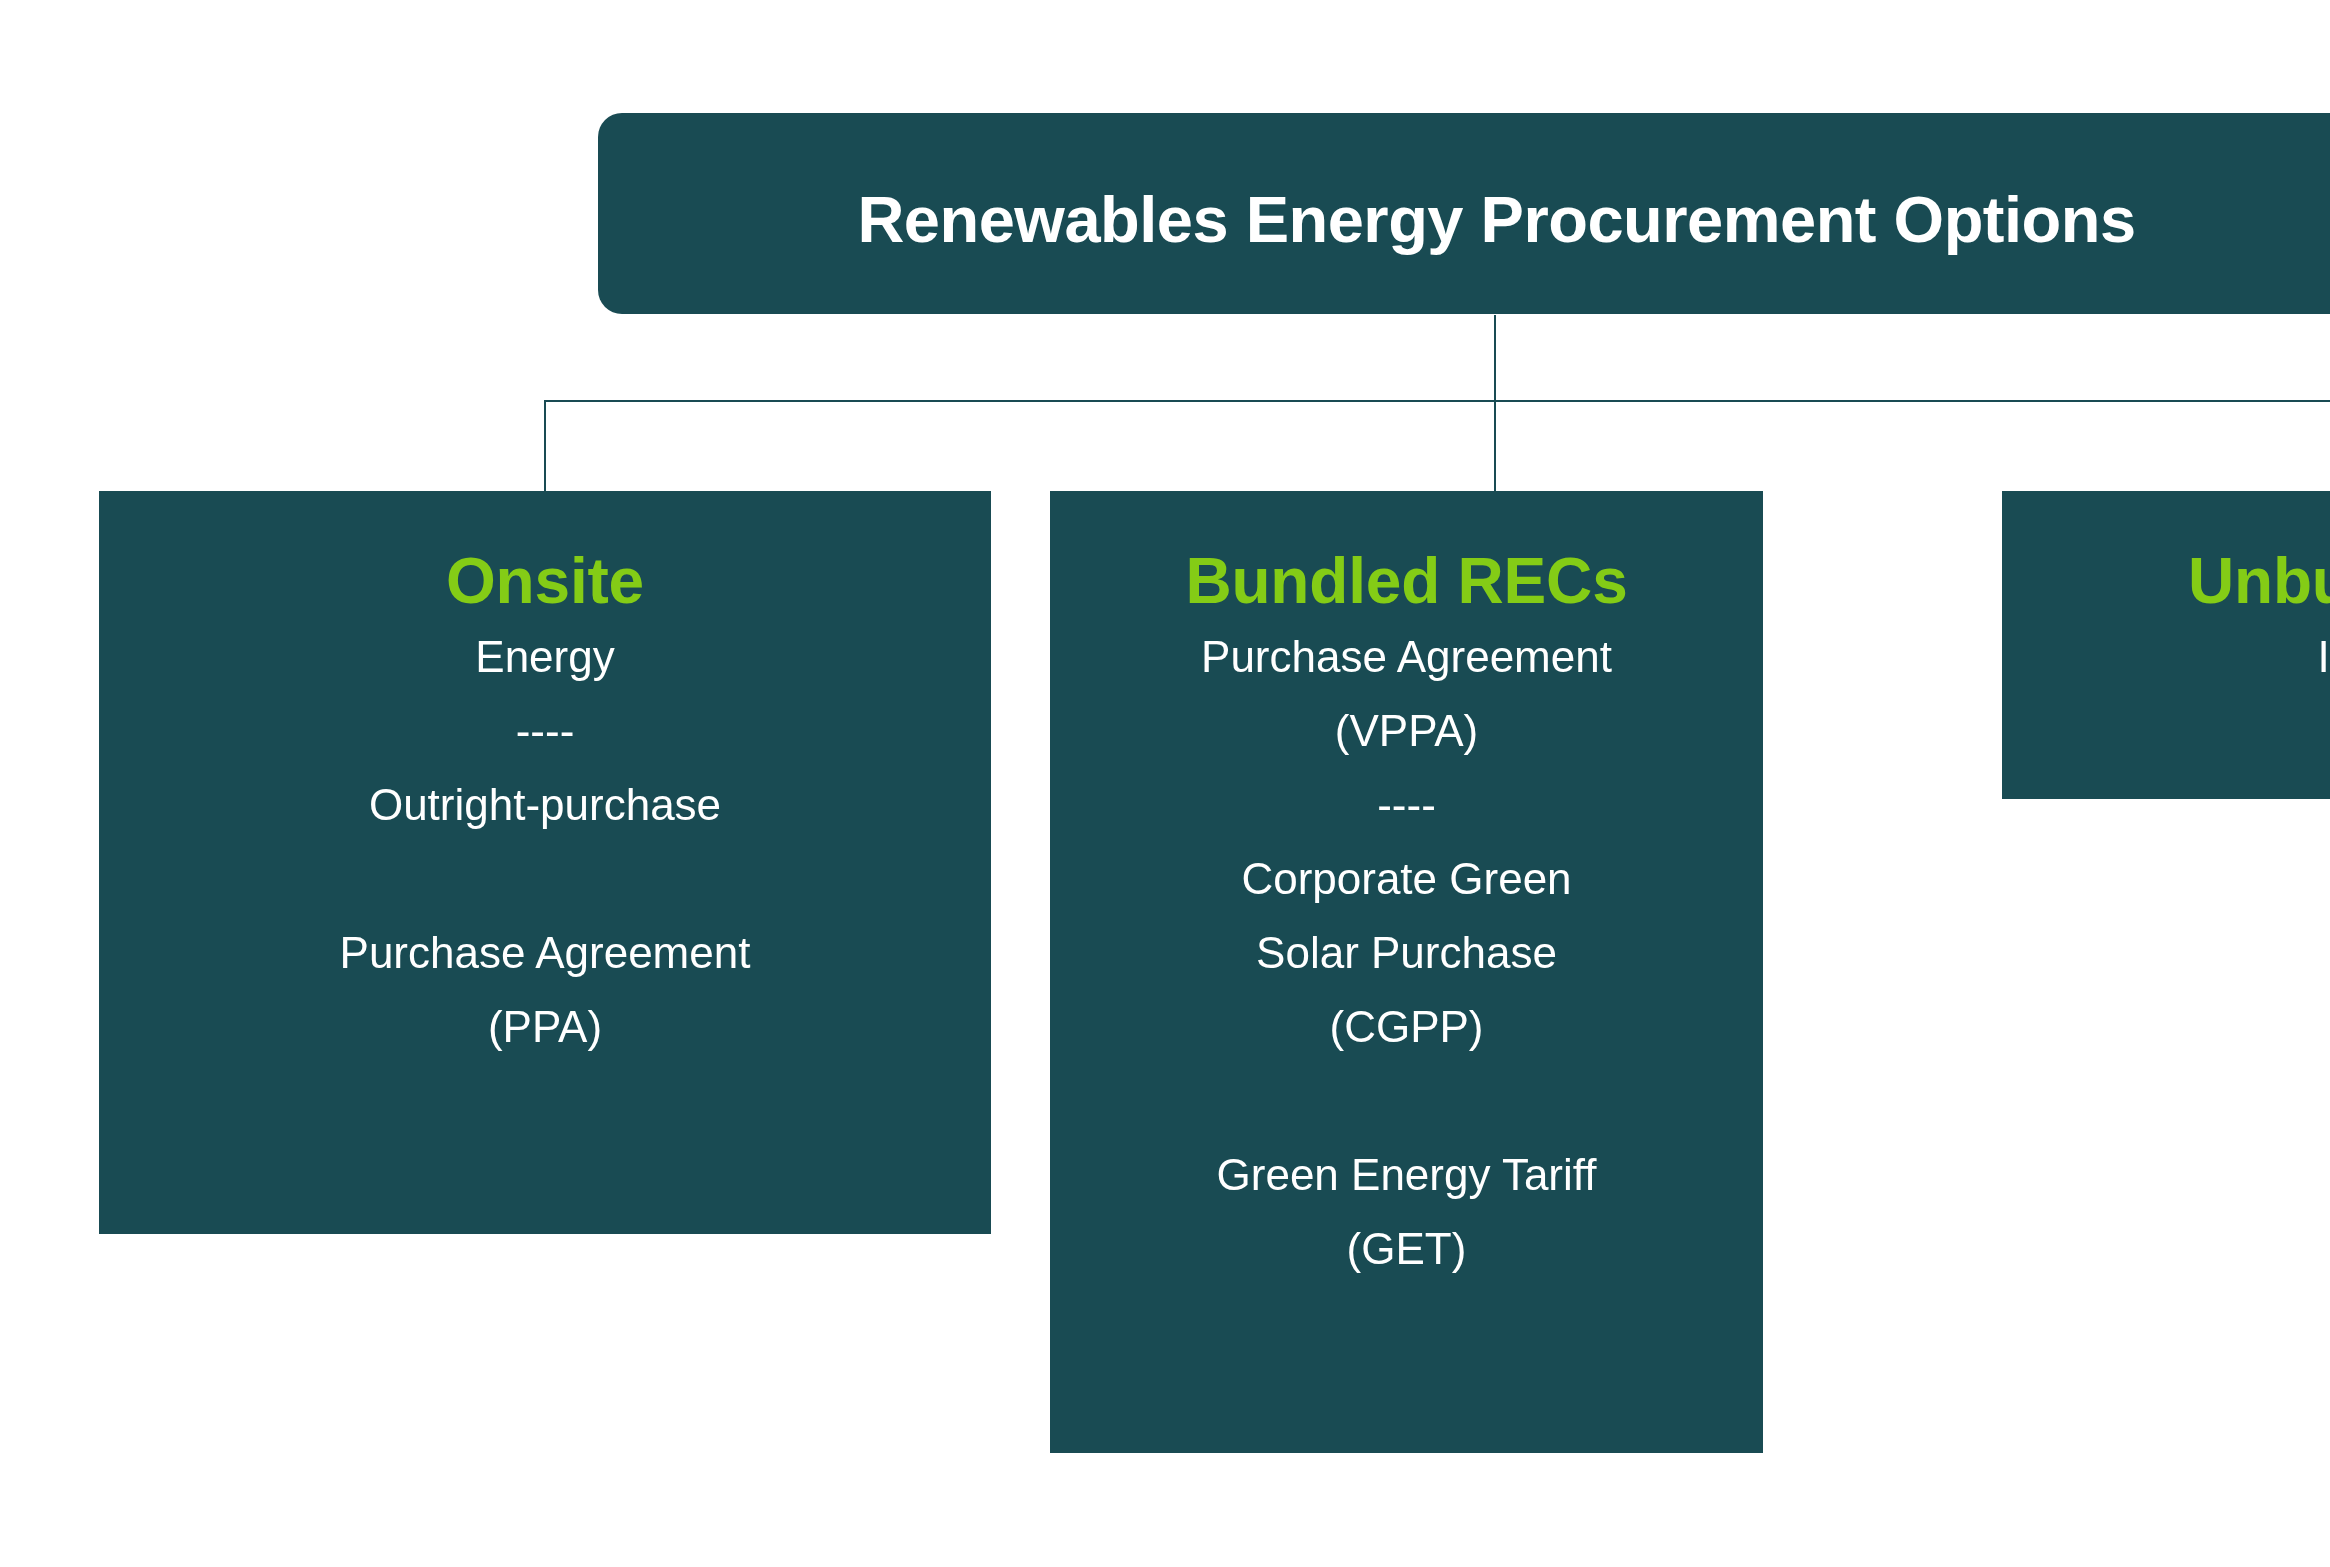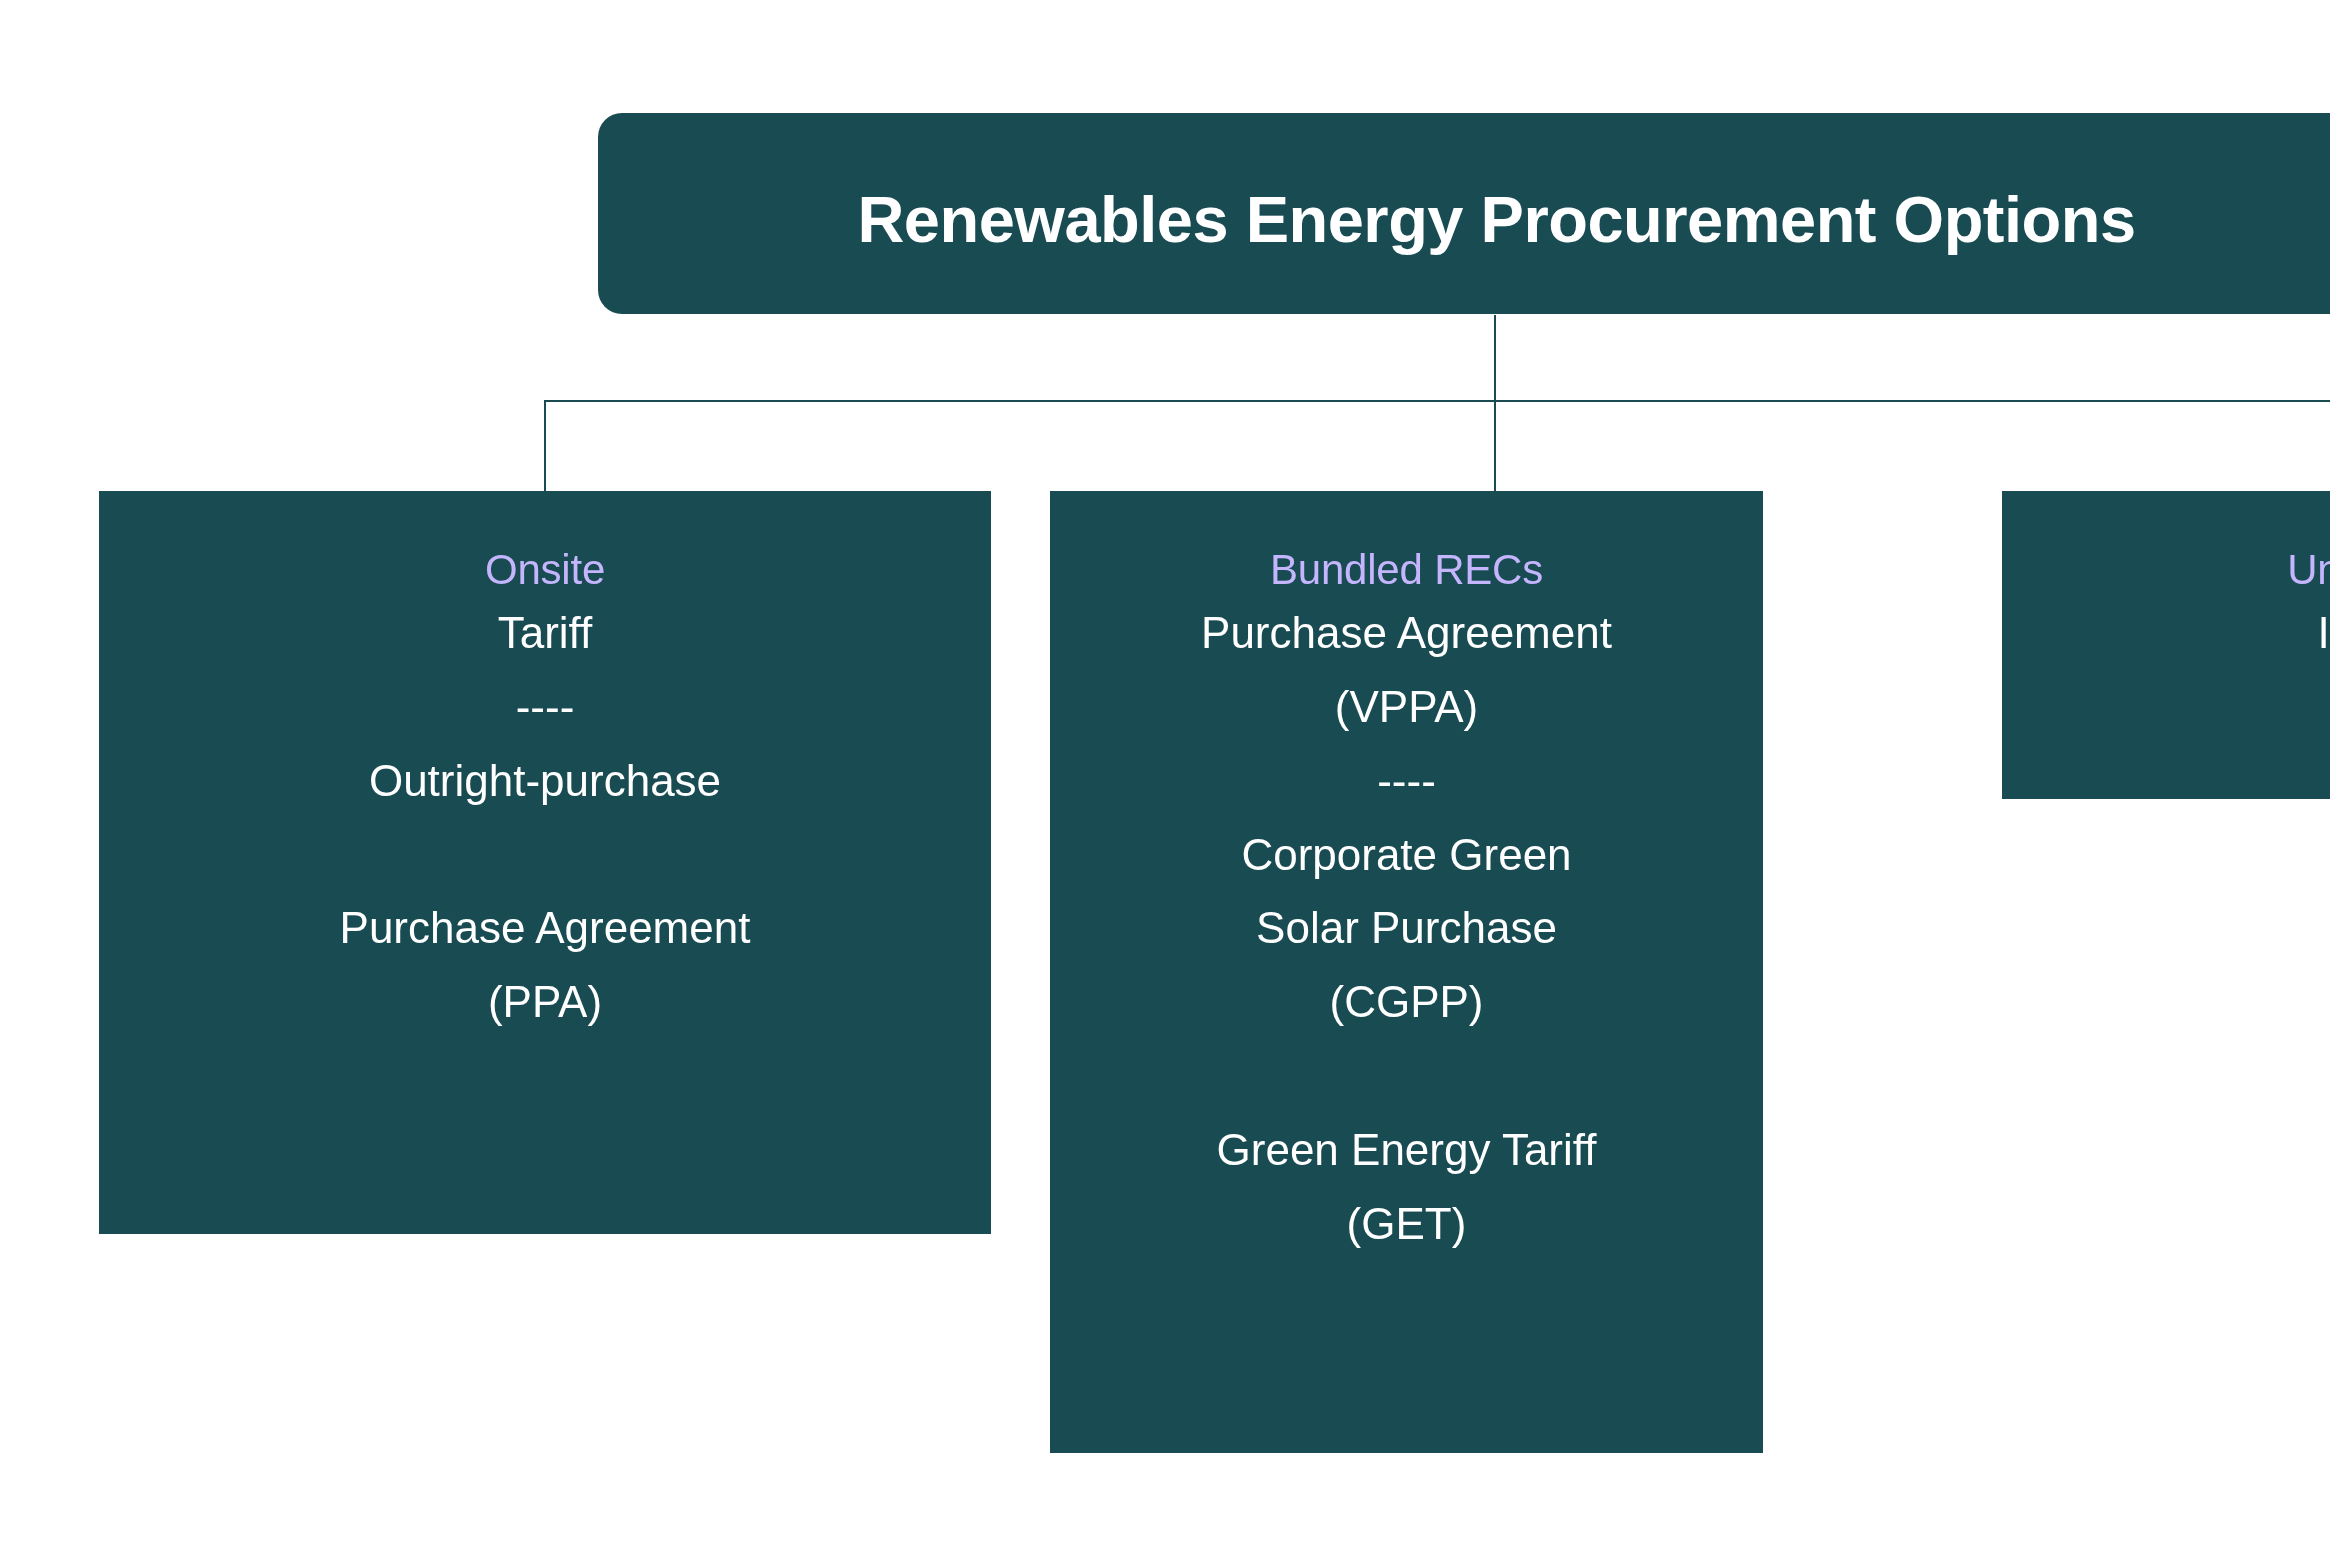--- a/index.html
+++ b/index.html
@@ -62,23 +62,23 @@
     display: flex;
     flex-direction: column;
     align-items: center;
     padding-top: 55px;
   }
   .node-onsite    { left: 99px;  top: 491px; width: 892px; height: 743px; }
   .node-bundled   { left: 1050px; top: 491px; width: 713px; height: 962px; }
   .node-unbundled { left: 2002px; top: 491px; width: 892px; height: 308px; }
 
   .node-heading {
-    color: #c4b5fd;
-    font-size: 42px;
-    font-weight: normal;
+    color: #84cc16;
+    font-size: 64px;
+    font-weight: bold;
     line-height: 1.12;
     text-align: center;
     letter-spacing: -0.2px;
     margin: 0 0 2.8px 0;
     white-space: nowrap;
   }
   .node-lines {
     display: flex;
     flex-direction: column;
     align-items: center;
@@ -106,21 +106,21 @@
   </div>
 
   <div class="conn conn-v-root"></div>
   <div class="conn conn-h-bus"></div>
   <div class="conn conn-v-left"></div>
   <div class="conn conn-v-center"></div>
 
   <div class="node node-onsite">
     <div class="node-heading">Onsite</div>
     <div class="node-lines">
-      <div class="node-line">Tariff</div>
+      <div class="node-line">Energy</div>
       <div class="node-line">----</div>
       <div class="node-line">Outright-purchase</div>
       <div class="node-line blank">&nbsp;</div>
       <div class="node-line">Purchase Agreement</div>
       <div class="node-line">(PPA)</div>
     </div>
   </div>
 
   <div class="node node-bundled">
     <div class="node-heading">Bundled RECs</div>

